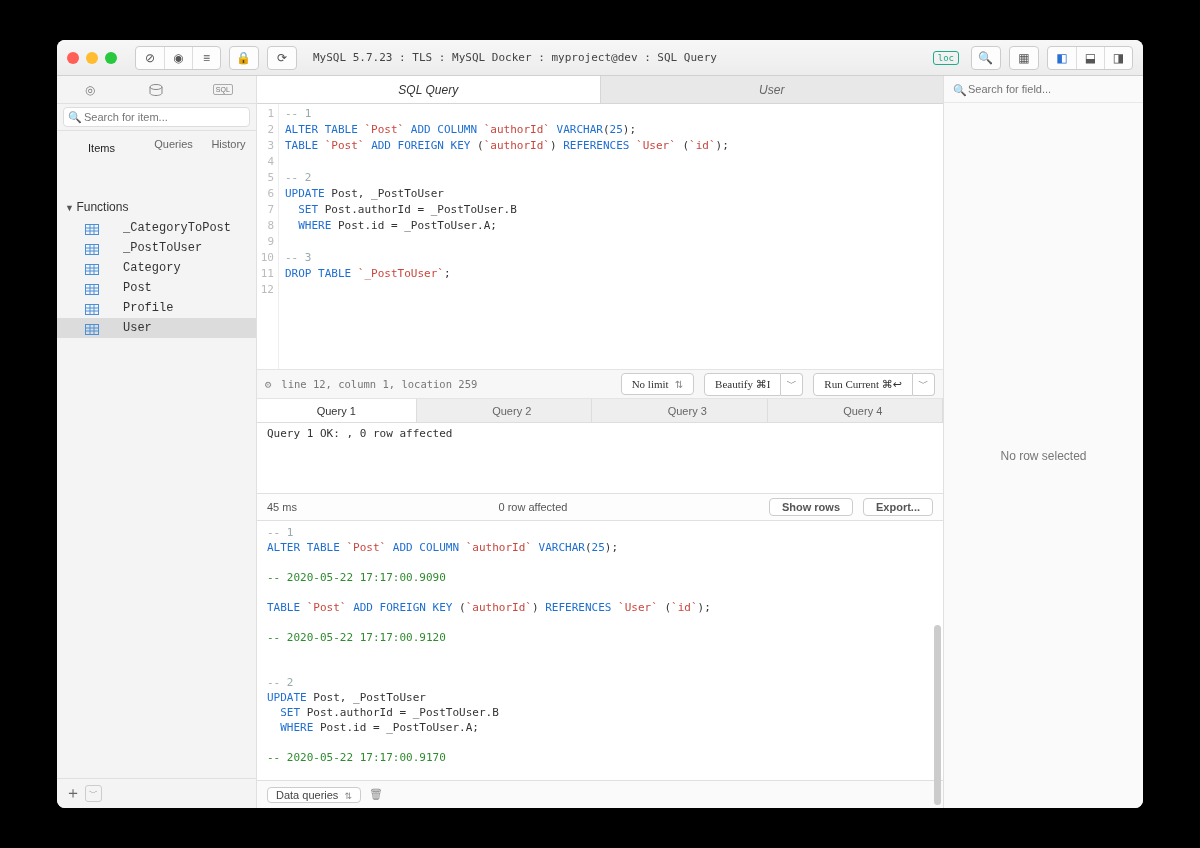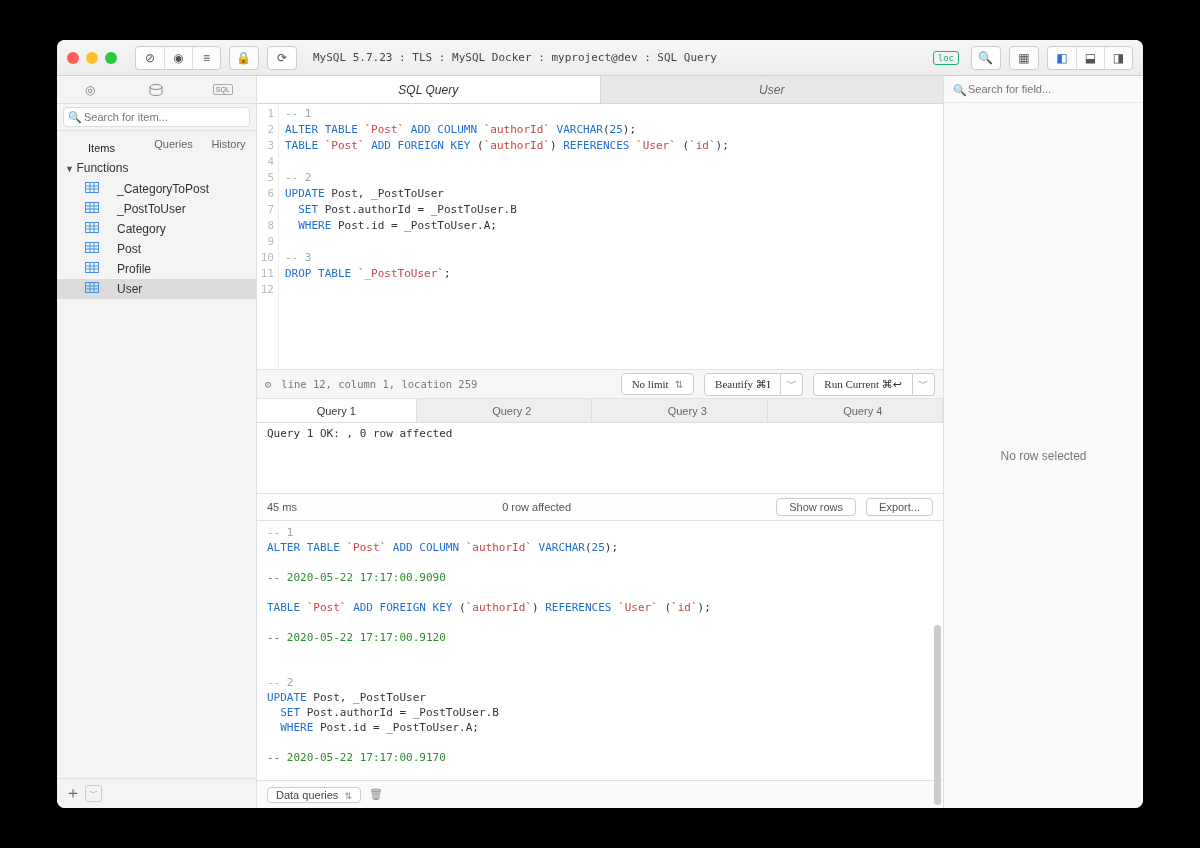--- a/index.html
+++ b/index.html
@@ -24,24 +24,24 @@
 .sidebar { width: 200px; background: #f4f4f4; border-right: 1px solid #e0e0e0; display: flex; flex-direction: column; }
 .sb-mode { display: flex; height: 28px; border-bottom: 1px solid #e0e0e0; }
 .sb-mode-btn { flex: 1; display: flex; align-items: center; justify-content: center; color: #777; }
 .sb-search { padding: 3px 6px; border-bottom: 1px solid #e0e0e0; }
 .sb-search input { width: 100%; border: 1px solid #ddd; border-radius: 4px; padding: 3px 6px 3px 20px; font-size: 11px; background: #fff; }
 .sb-search-wrap { position: relative; }
 .sb-search-wrap .mag { position: absolute; left: 5px; top: 4px; color: #999; font-size: 11px; }
 .sb-tabs { display: flex; height: 26px; font-size: 11px; }
 .sb-tab { flex: 1; display: flex; align-items: center; justify-content: center; color: #666; }
 .sb-tab.active { background: #ddd; border-radius: 4px; margin: 17px; color: #222; }
-.sb-tree { flex: 1; overflow: auto; font-size: 12px; }
+.sb-tree { flex: 1; overflow: auto; font-size: 12px; margin-top: 39px; }
 .tree-hdr { padding: 4px 8px; color: #333; }
 .tree-hdr::before { content: "▼ "; font-size: 9px; color: #555; }
-.tree-item { display: flex; align-items: flex-start; gap: 18px; padding: 3px 8px 3px 28px; color: #333; }
+.tree-item { display: flex; align-items: flex-end; gap: 24px; padding: 3px 8px 3px 28px; color: #333; font-family: Liberation Mono, monospace; }
 .tree-item.sel { background: #dcdcdc; }
 .tbl-ic { width: 14px; height: 11px; }
 .tbl-ic svg { display: block; }
 .sb-footer { height: 30px; border-top: 1px solid #e0e0e0; display: flex; align-items: center; padding: 0 8px; gap: 4px; color: #666; }
 
 
 .main { flex: 1; display: flex; flex-direction: column; min-width: 0; }
 .main-tabs { height: 28px; display: flex; background: #e8e8e8; border-bottom: 1px solid #d6d6d6; }
 .main-tab { flex: 1; display: flex; align-items: center; justify-content: center; font-size: 12px; color: #666; font-style: italic; }
 .main-tab.active { background: #fff; font-style: italic; color: #333; border-right: 1px solid #d6d6d6; }
@@ -63,21 +63,21 @@
 
 
 .qr-tabs { height: 24px; display: flex; background: #eee; border-bottom: 1px solid #ddd; gap: 16px; }
 .qr-tab { flex: 1; display: flex; align-items: center; justify-content: center; font-size: 11px; color: #666; border-right: 1px solid #ddd; }
 .qr-tab.active { background: #fff; color: #333; }
 .qr-msg { padding: 4px 10px; font-family: Menlo, monospace; font-size: 11px; background: #fff; flex: 0 0 70px; }
 
 
 .res-bar { height: 28px; border-top: 1px solid #e0e0e0; border-bottom: 1px solid #e0e0e0; display: flex; align-items: center; padding: 0 10px; gap: 10px; font-size: 11px; color: #555; background: #fdfdfd; }
 .res-bar .spacer { flex: 1; }
-.btn-sm { border: 1px solid #ccc; border-radius: 4px; padding: 2px 12px; background: #fff; font-size: 11px; }
+.btn-sm { border: 1px solid #ccc; border-radius: 4px; padding: 2px 12px; background: #fff; font-size: 11px; font-weight: bold; }
 
 
 .log { flex: 1; overflow: auto; font-family: Menlo, monospace; font-size: 11px; line-height: 15px; padding: 4px 10px; background: #fff; white-space: pre; }
 .ts { color: #2e8b2e; }
 
 
 .bottom-bar { height: 28px; border-top: 1px solid #e0e0e0; display: flex; align-items: center; padding: 0 10px; gap: 8px; font-size: 11px; color: #444; background: #fafafa; }
 .sel-wrap { border: 1px solid #ccc; border-radius: 4px; padding: 1px 8px; display: flex; align-items: flex-end; gap: 6px; background: #fff; }
 
 

